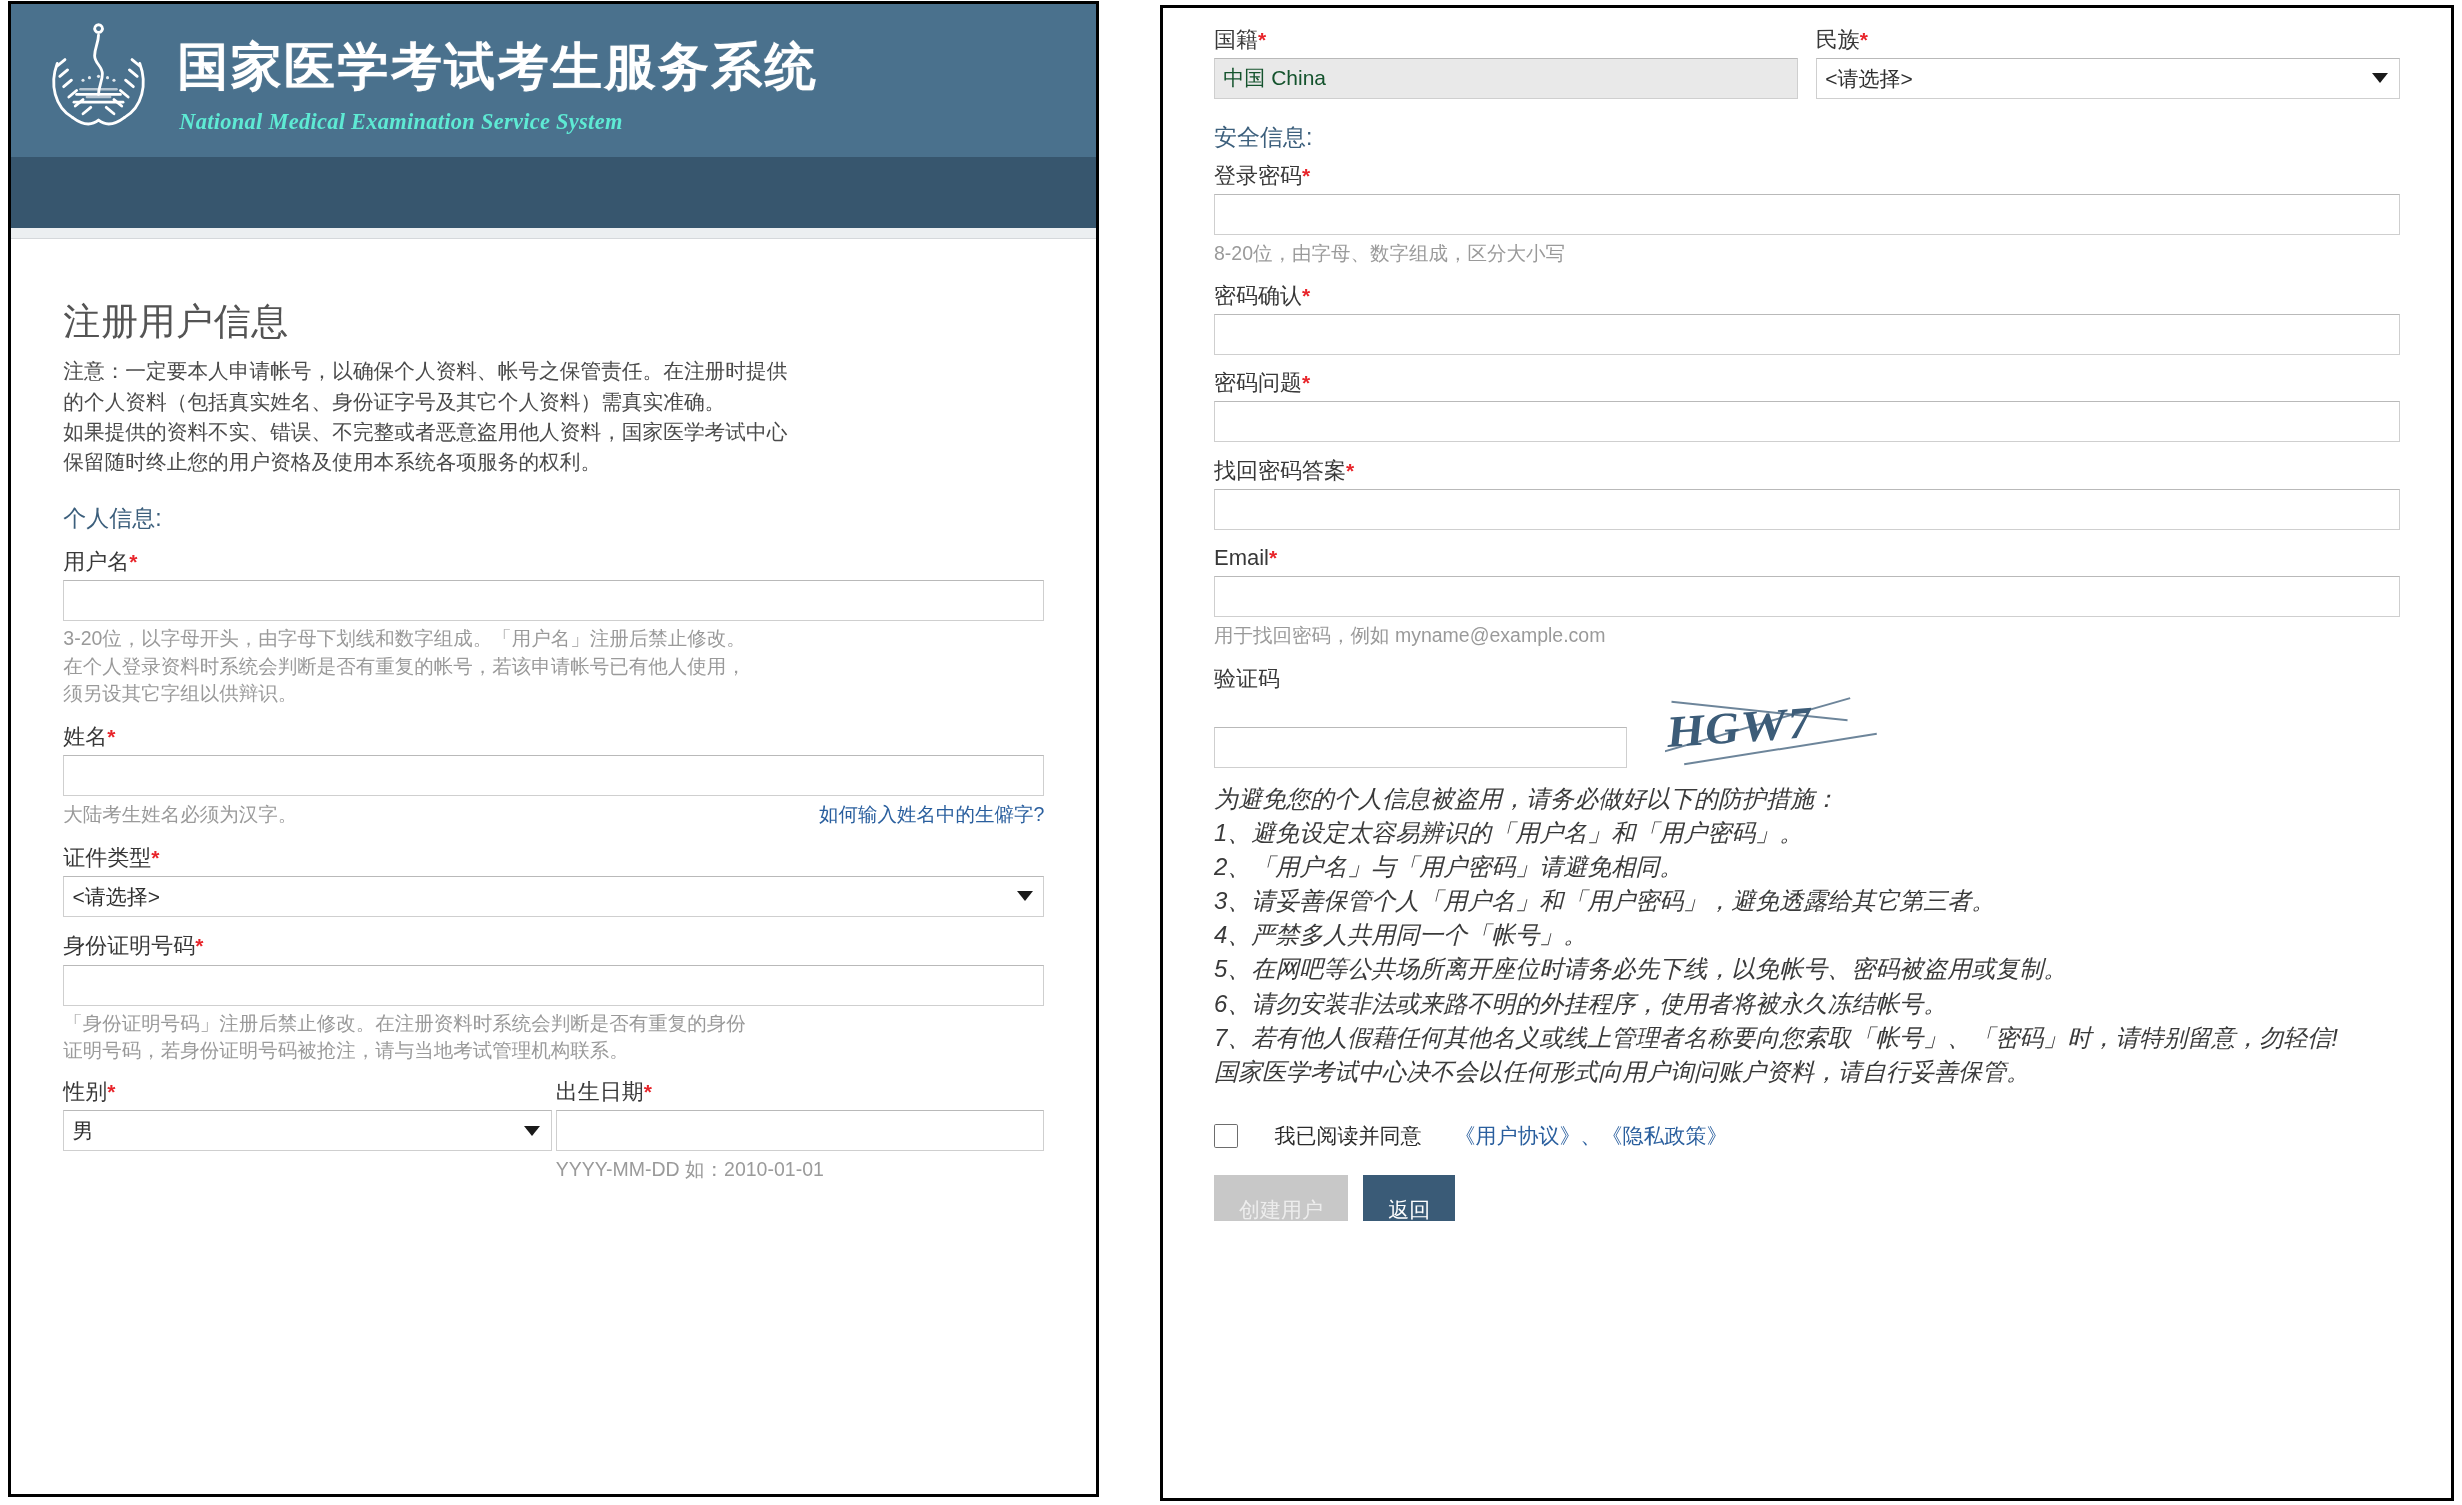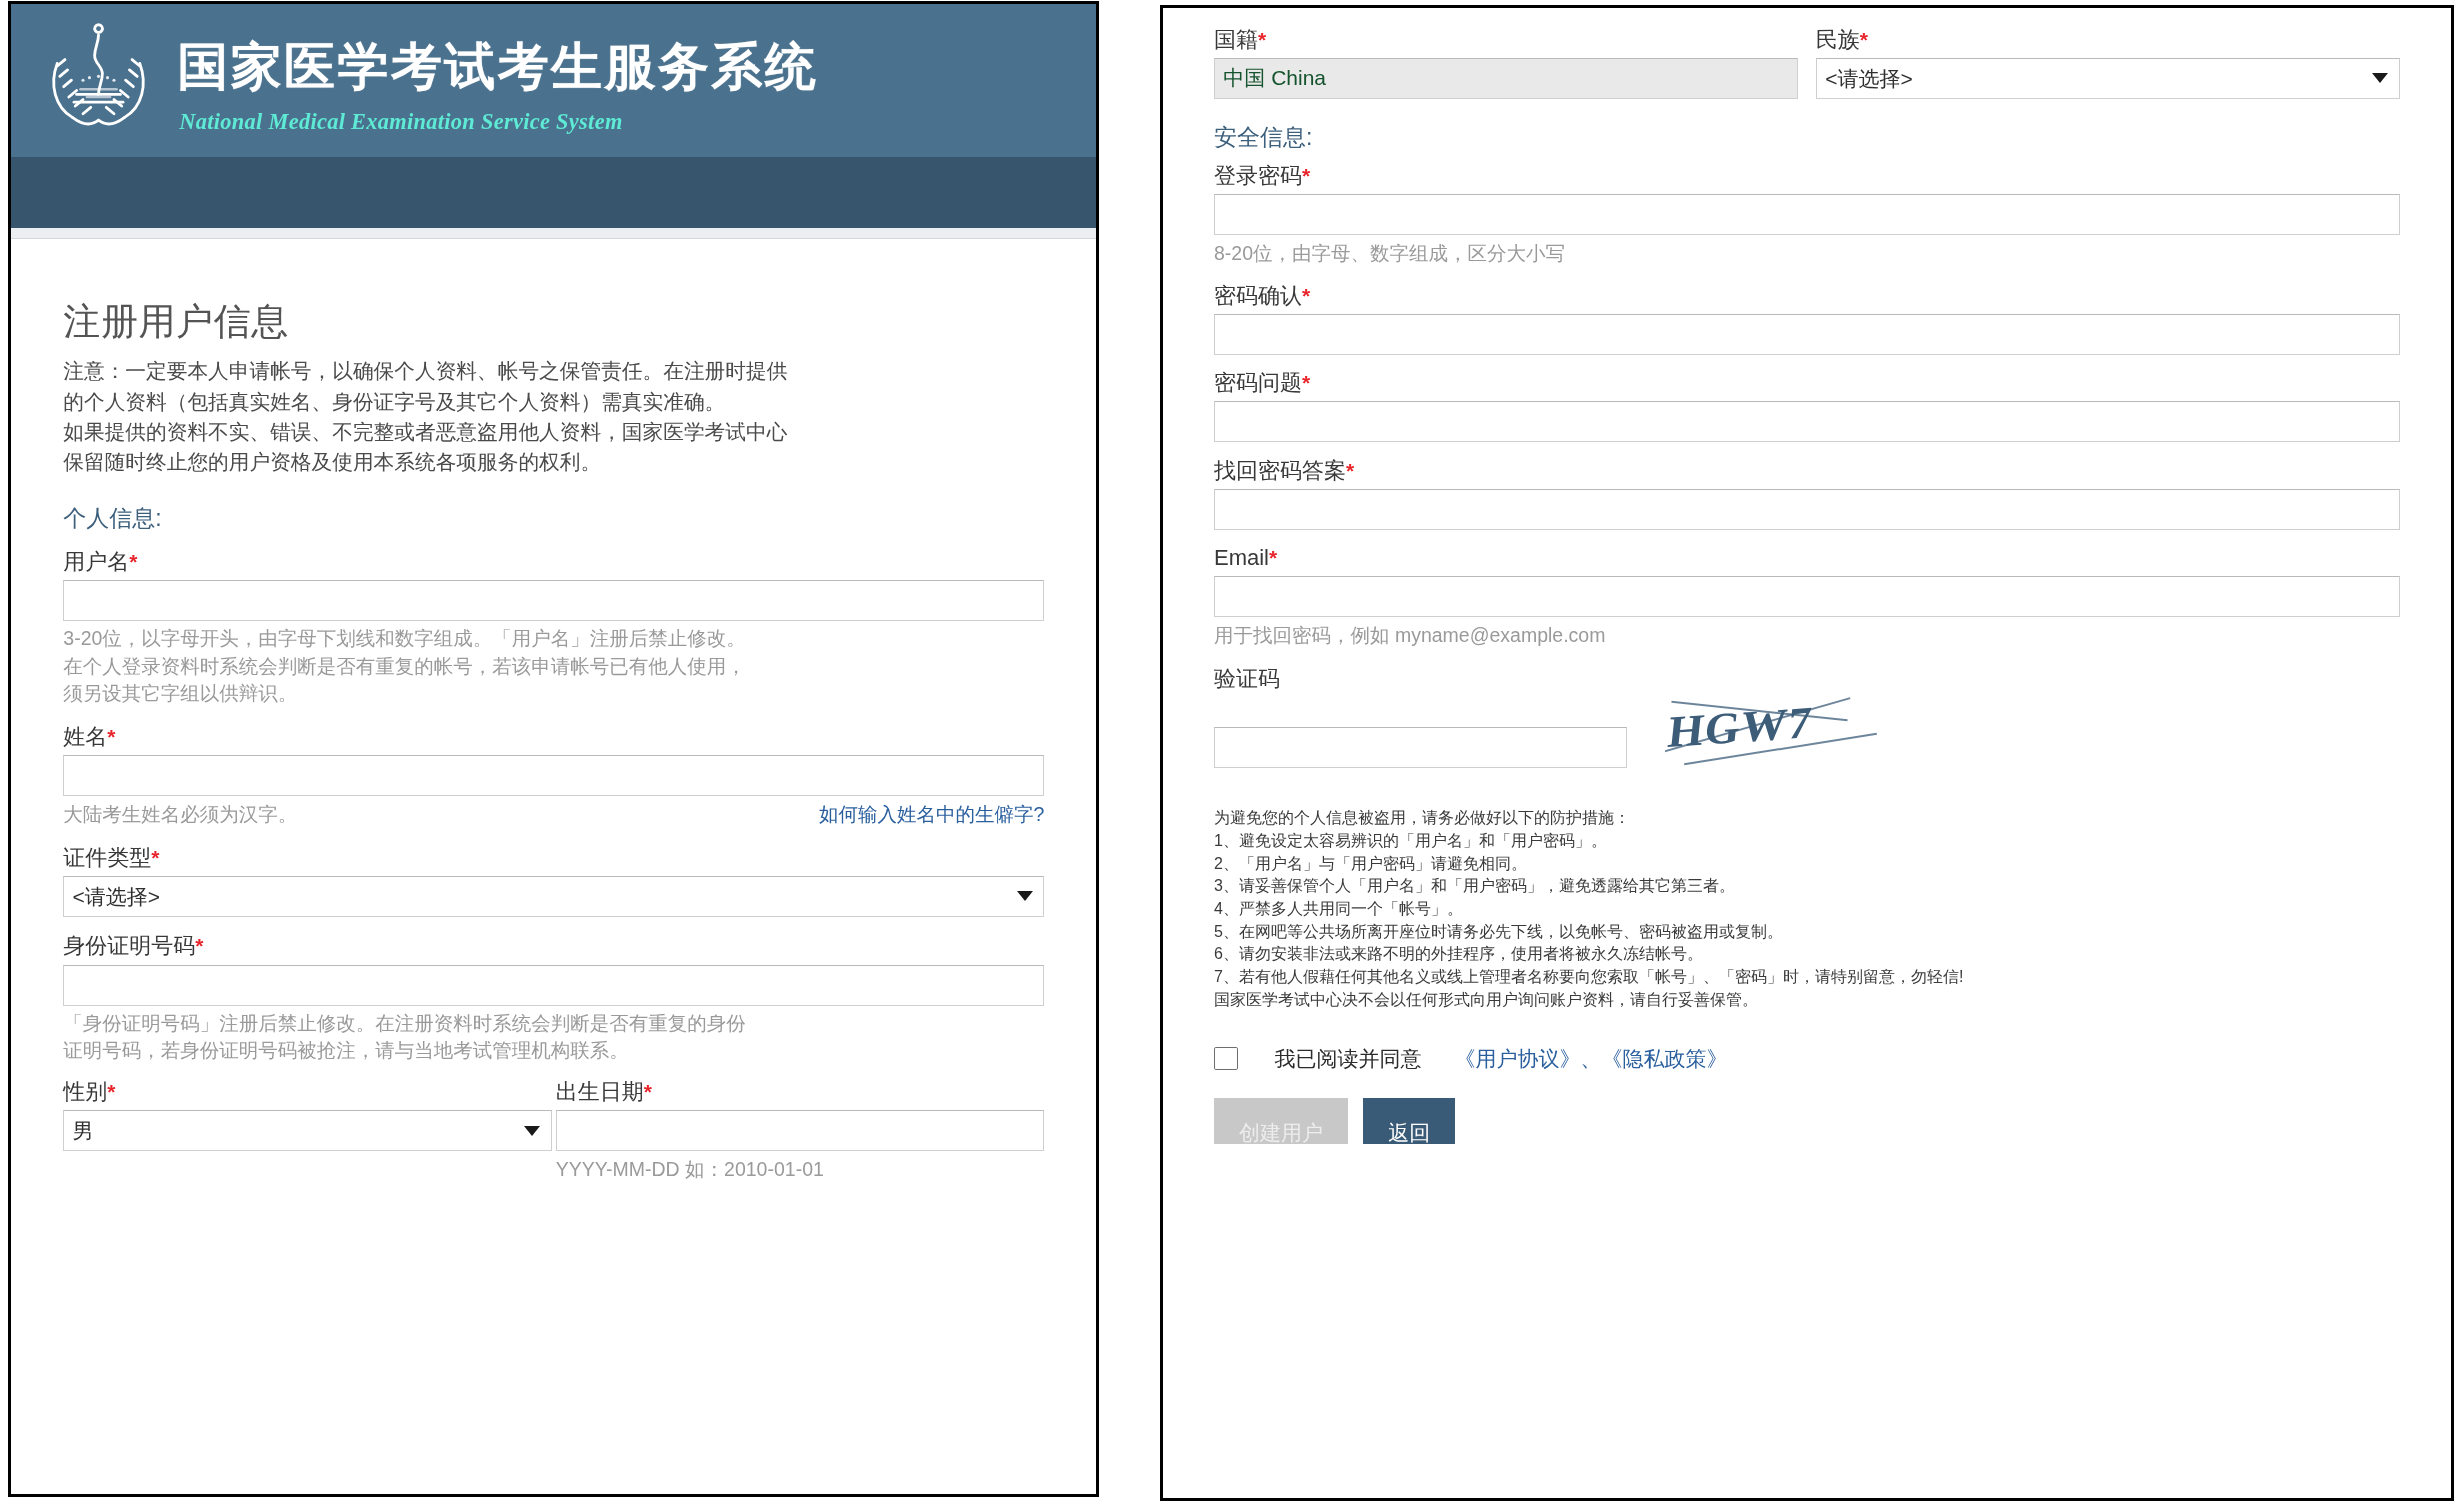--- a/index.html
+++ b/index.html
@@ -106,21 +106,21 @@
   }
   .form-right { padding: 20px 51px 0 51px; }
 
   .rtwo { display: flex; gap: 17.7px; }
   .rtwo .col { flex: 1 1 0; min-width: 0; }
 
   .sec-head {
     color: #3c5f7c; font-size: 23px; margin-top: 23.6px; margin-bottom: 10.6px;
   }
 
-  .tips { margin-top: 39px; color: #3a3a3a; font-size: 16px; line-height: 1.42; }
+  .tips { margin-top: 14px; color: #3a3a3a; font-size: 24px; line-height: 1.42; font-style: italic; }
   .tips p { margin: 0; white-space: nowrap; }
 
   .agree-row { display: flex; align-items: center; margin-top: 33px; gap: 13px; }
   .cbox {
     width: 23.6px; height: 23.6px; border: 1.8px solid #6d6d6d; background: #fff;
     border-radius: 1.8px; flex: 0 0 auto;
   }
   .agree-text { color: #2c2c2c; font-size: 21px; margin-left: 24px; }
   .agree-links { color: #2a5f9e; font-size: 21px; margin-left: 20px; }
   .agree-links a { color: #2a5f9e; text-decoration: none; }

